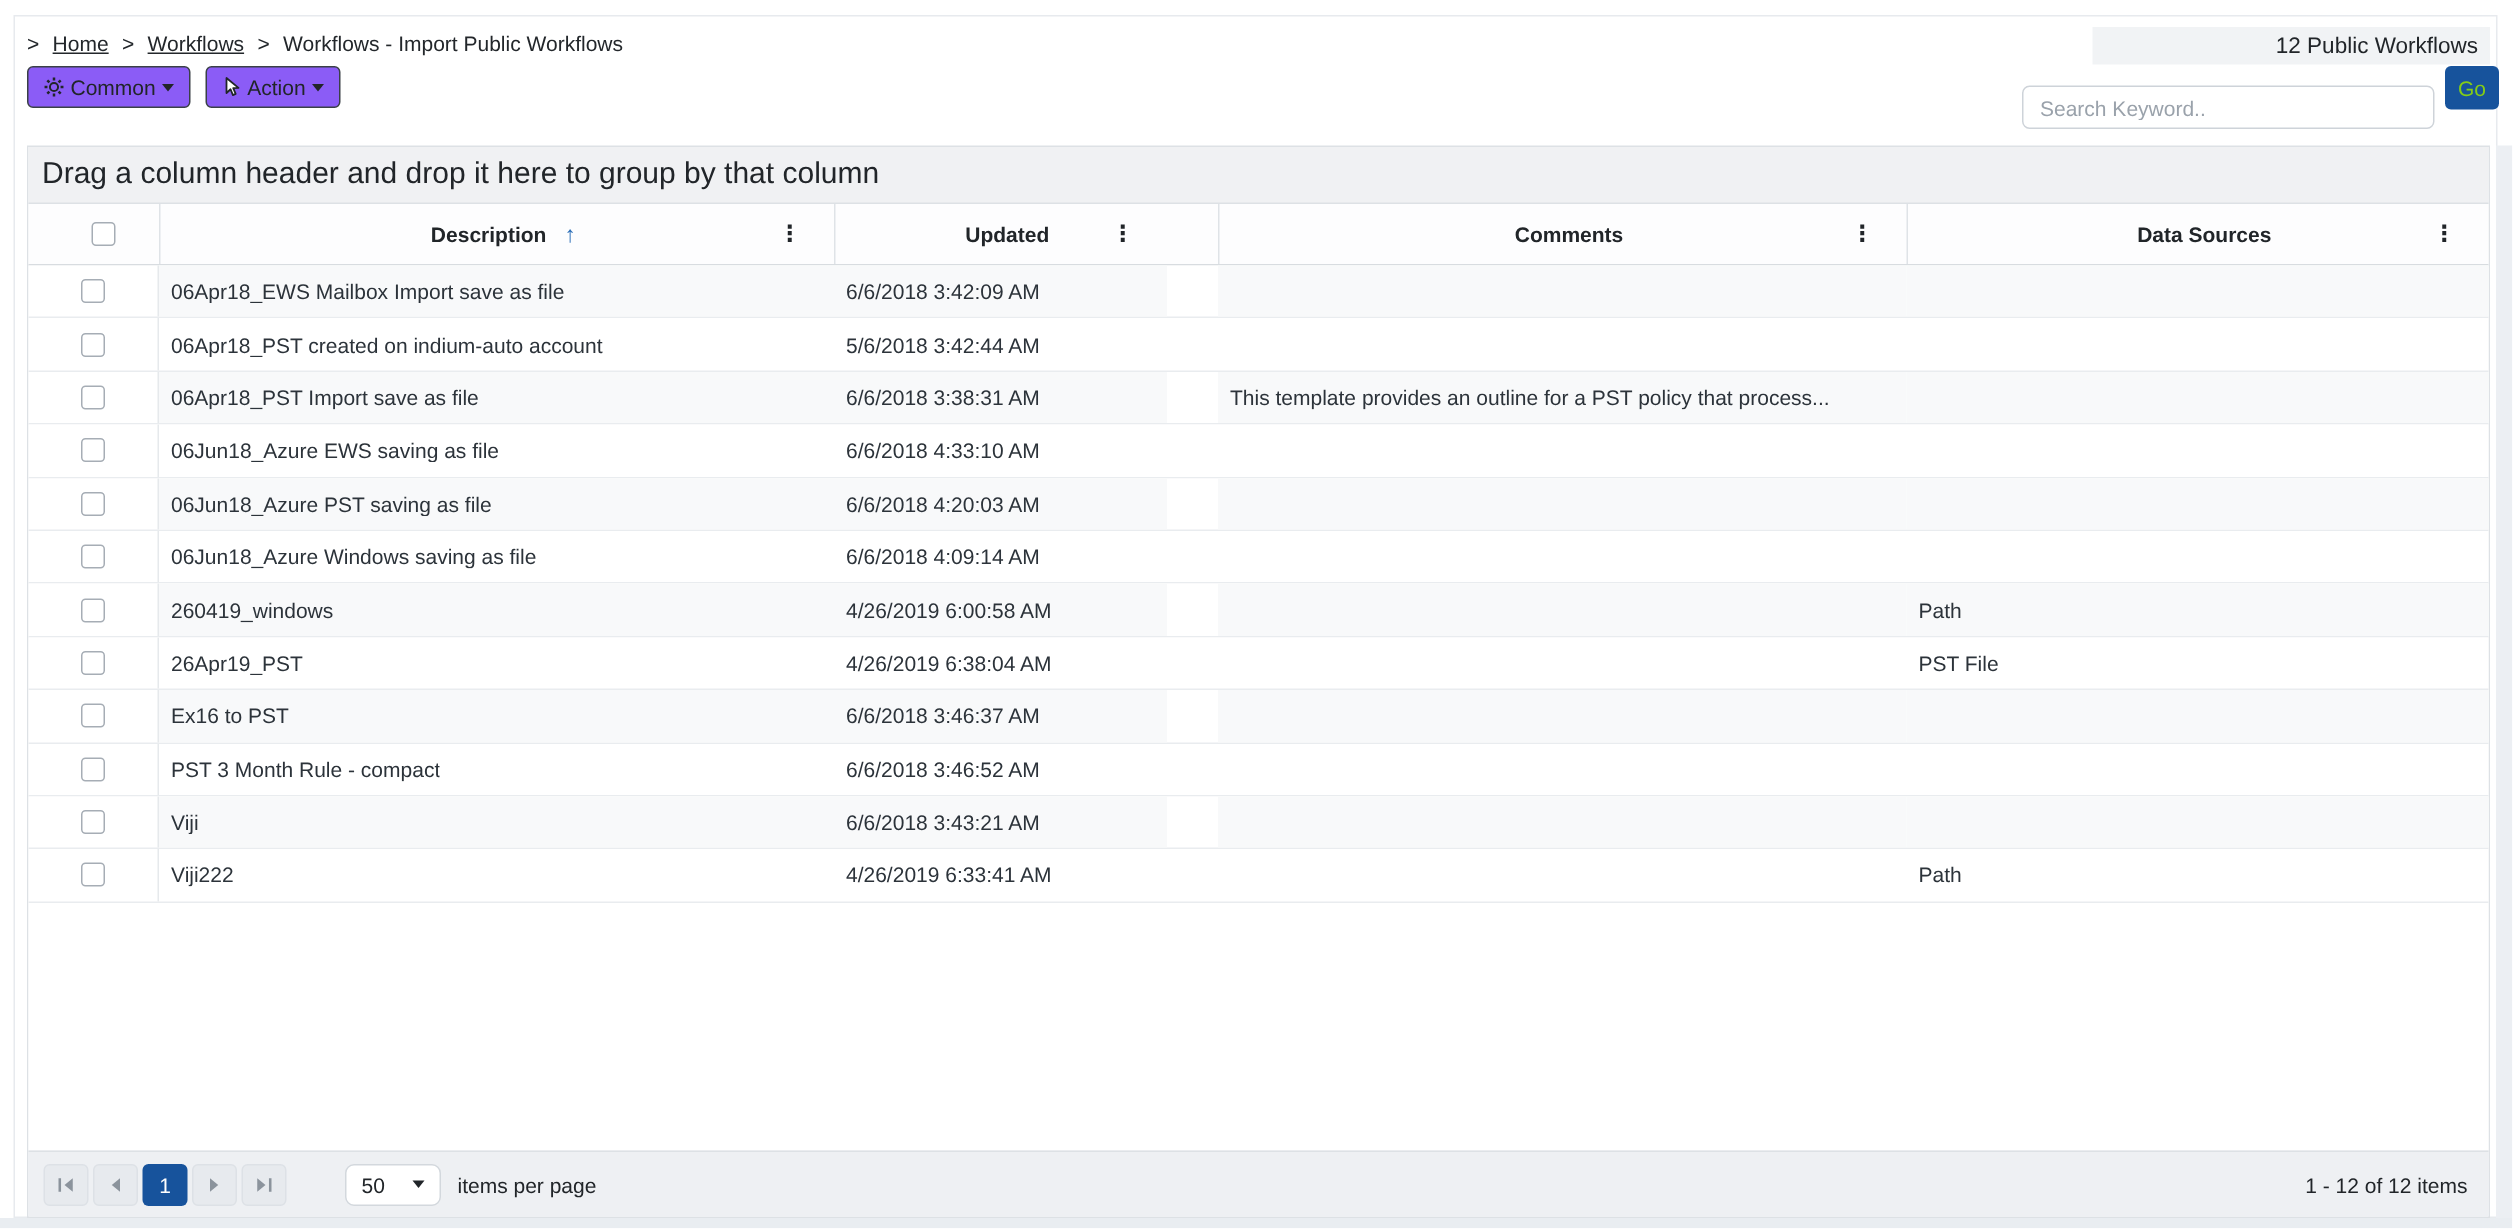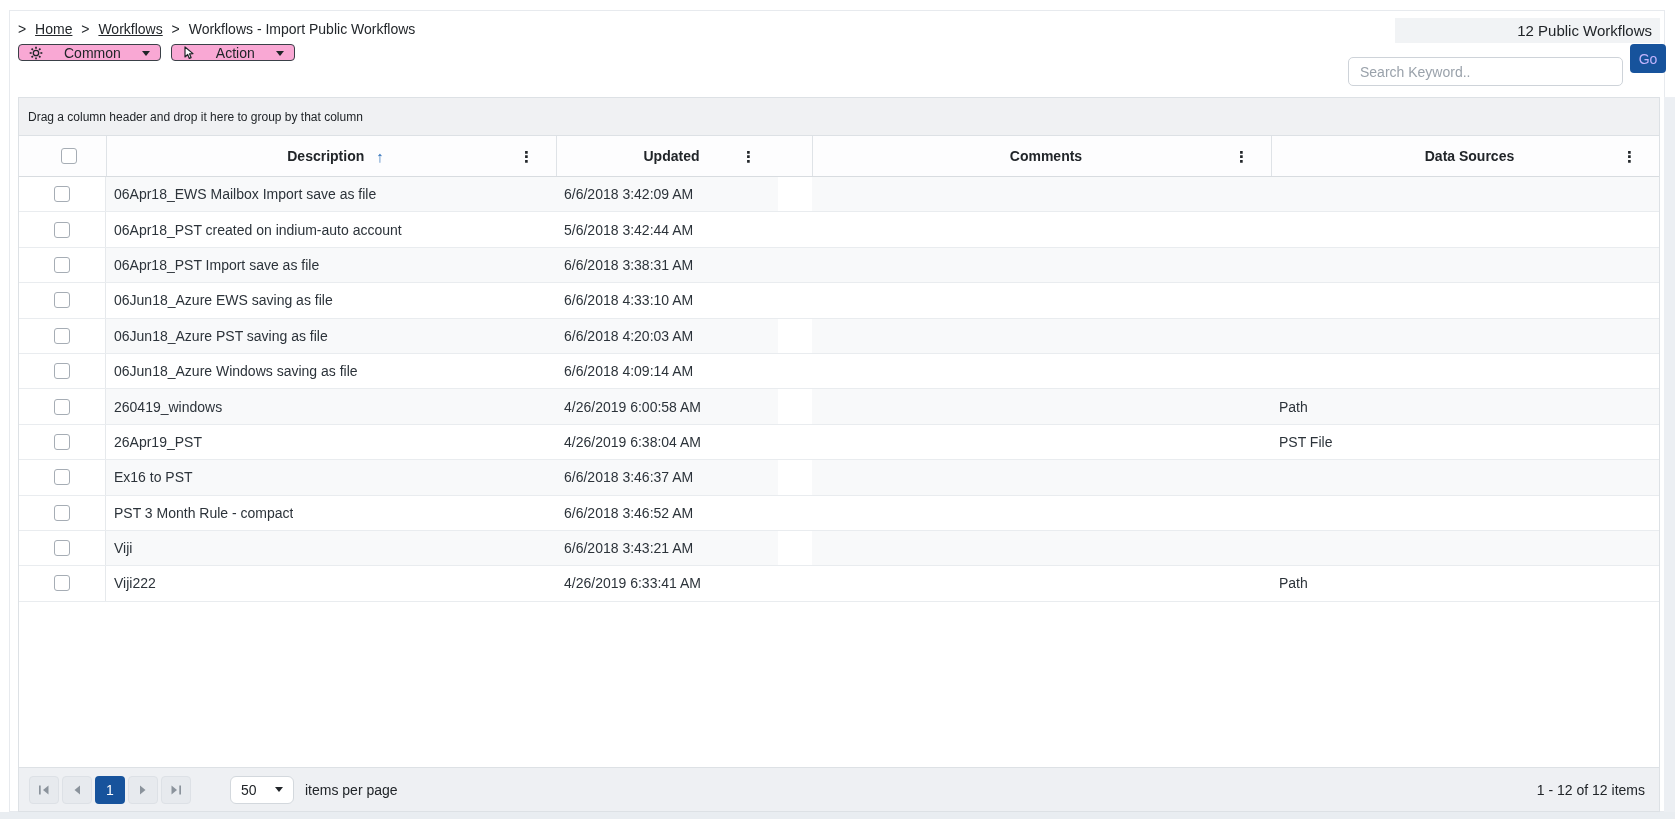--- a/index.html
+++ b/index.html
@@ -15,41 +15,41 @@
   .breadcrumb .sep { margin:0 5px; }
   .breadcrumb a { color:#23272b; text-decoration:underline; cursor:pointer; }
 
   
   .count-band { position:absolute; left:1395px; top:18px; width:265px; height:25px;
                 background:#f1f3f5; display:flex; align-items:center; justify-content:flex-end;
                 padding-right:8px; font-size:15px; color:#212529; }
 
   
   .toolbar { position:absolute; left:18px; top:44px; display:flex; gap:10px; }
-  .tb-btn { display:inline-flex; align-items:center; gap:21px; height:17px; padding:0 10px;
-            background:#f9a8d4; border:1px solid #3a4047; border-radius:4px; font-size:14px;
+  .tb-btn { display:inline-flex; align-items:center; gap:4px; height:28px; padding:0 10px;
+            background:#8b5cf6; border:1px solid #3a4047; border-radius:4px; font-size:14px;
             color:#212529; cursor:pointer; font-family:inherit; }
   .caret { width:0; height:0; border-left:4px solid transparent; border-right:4px solid transparent;
            border-top:5px solid #212529; margin-top:1px; }
   .tb-icon { display:inline-flex; }
 
   
   .search-input { position:absolute; left:1348px; top:57px; width:275px; height:29px;
                   border:1px solid #ced3d9; border-radius:5px; padding:0 11px; font-size:14px;
                   color:#212529; outline:none; font-family:inherit; }
   .search-input::placeholder { color:#9aa2ab; }
   .go-btn { position:absolute; left:1630px; top:44px; width:36px; height:29px;
-            background:#17539c; color:#c4b5fd; border:none; border-radius:4px; font-size:14px;
+            background:#17539c; color:#84cc16; border:none; border-radius:4px; font-size:14px;
             cursor:pointer; font-family:inherit; }
 
   
   .grid { position:absolute; left:18px; top:97px; width:1642px; height:715px;
           border:1px solid #dde1e5; display:flex; flex-direction:column; background:#fff; }
   .group-bar { height:38px; background:#f0f1f3; border-bottom:1px solid #dde1e5;
-               display:flex; align-items:center; padding-left:9px; font-size:12px; color:#212529; }
+               display:flex; align-items:center; padding-left:9px; font-size:20px; color:#212529; }
 
   .hdr { height:41px; display:flex; background:#fdfdfe; border-bottom:1px solid #d8dce0; }
   .hcell { display:flex; align-items:center; position:relative; padding-left:8px;
            border-left:1px solid #dfe3e7; font-size:14px; font-weight:700; color:#212529; cursor:pointer;justify-content:center; }
   .hcell:first-child { border-left:none; }
   .c-check { width:87px; flex:none; }
   .c-desc  { width:450px; flex:none; }
   .c-upd   { width:222px; flex:none; }
   .c-com   { width:459px; flex:none;margin-left:34px; }
   .c-ds    { flex:1; }
@@ -208,20 +208,23 @@
 
   <div class="row">
     <div class="cell c-check">
       <span class="checkbox"></span>
     </div>
     <div class="cell c-desc">
       <span class="cell-text d-desc">06Apr18_PST Import save as file</span>
     </div>
     <div class="cell c-upd">
       <span class="cell-text d-upd">6/6/2018 3:38:31 AM</span>
+    </div>
+    <div class="cell c-com">
+      <span class="cell-text d-com">This template provides an outline for a PST policy that process...</span>
     </div>
     <div class="cell c-ds">
       <span class="cell-text d-ds"></span>
     </div>
   </div>
 
   <div class="row">
     <div class="cell c-check">
       <span class="checkbox"></span>
     </div>

